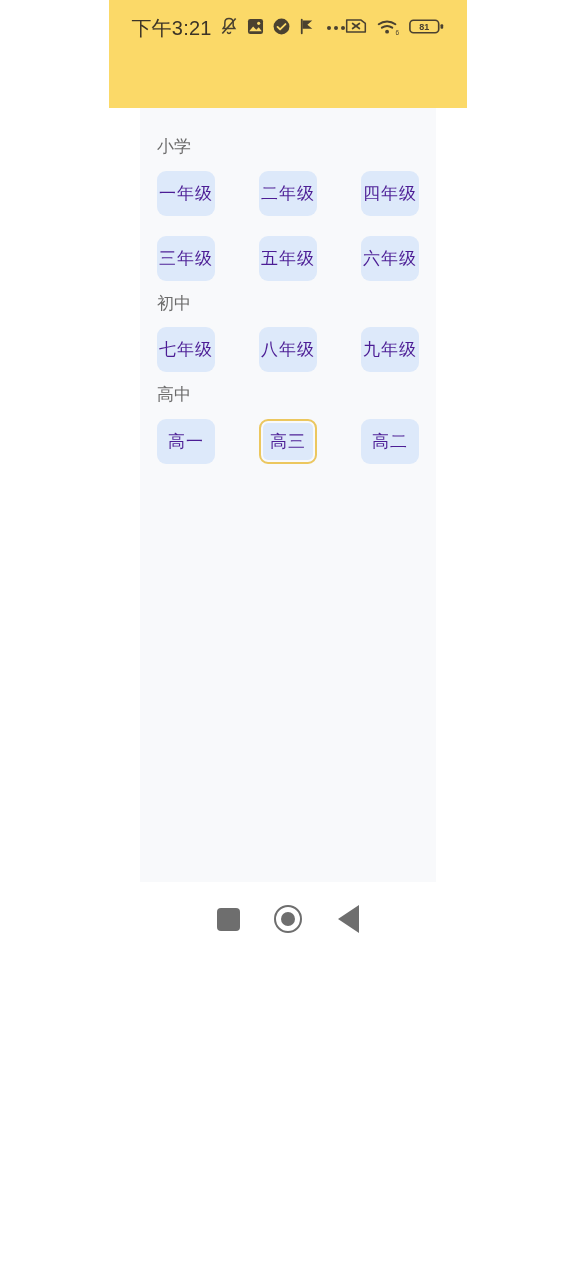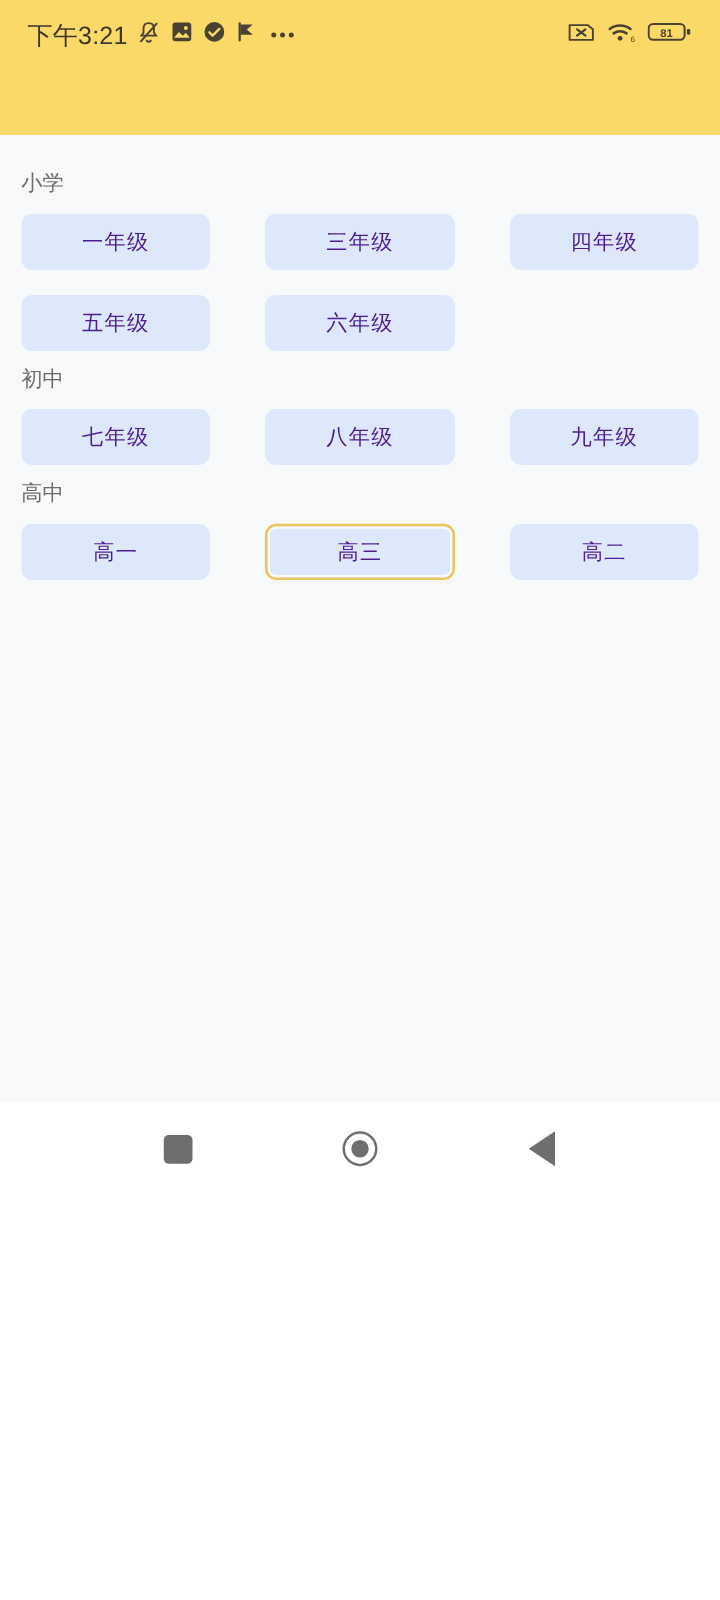--- a/index.html
+++ b/index.html
@@ -2,21 +2,21 @@
 <html><head>
 <meta charset="utf-8">
 <style>
   * { margin:0; padding:0; box-sizing:border-box; }
   html,body { width:576px; height:1280px; }
   body {
     font-family:"Liberation Sans","DejaVu Sans",sans-serif;
     background:#ffffff;
     overflow:hidden;
   }
-  .phone { width:576px; height:956px; position:relative; display:flex; flex-direction:column; }
+  .phone { width:576px; height:956px; position:relative; display:flex; flex-direction:column;align-items:center; }
 
   
   .header { background:#fbd968; flex:0 0 108px; position:relative; }
 
   .statusbar {
     height:56px; display:flex; align-items:center;
     padding:0 22px; justify-content:space-between;
   }
   .sb-left { display:flex; align-items:center; gap:7px; }
   .sb-time { font-size:20px; color:#3c3427; letter-spacing:.2px; white-space:nowrap; }
@@ -149,22 +149,23 @@
     </div>
 
   </div>
 
   <div class="content">
 
     <div class="section">
       <div class="section-title">小学</div>
       <div class="grid">
         <div class="chip">一年级</div>
+        <div class="chip">二年级</div>
+        <div class="chip">四年级</div>
         <div class="chip">三年级</div>
-        <div class="chip">四年级</div>
         <div class="chip">五年级</div>
         <div class="chip">六年级</div>
       </div>
     </div>
 
     <div class="section">
       <div class="section-title">初中</div>
       <div class="grid">
         <div class="chip">七年级</div>
         <div class="chip">八年级</div>

